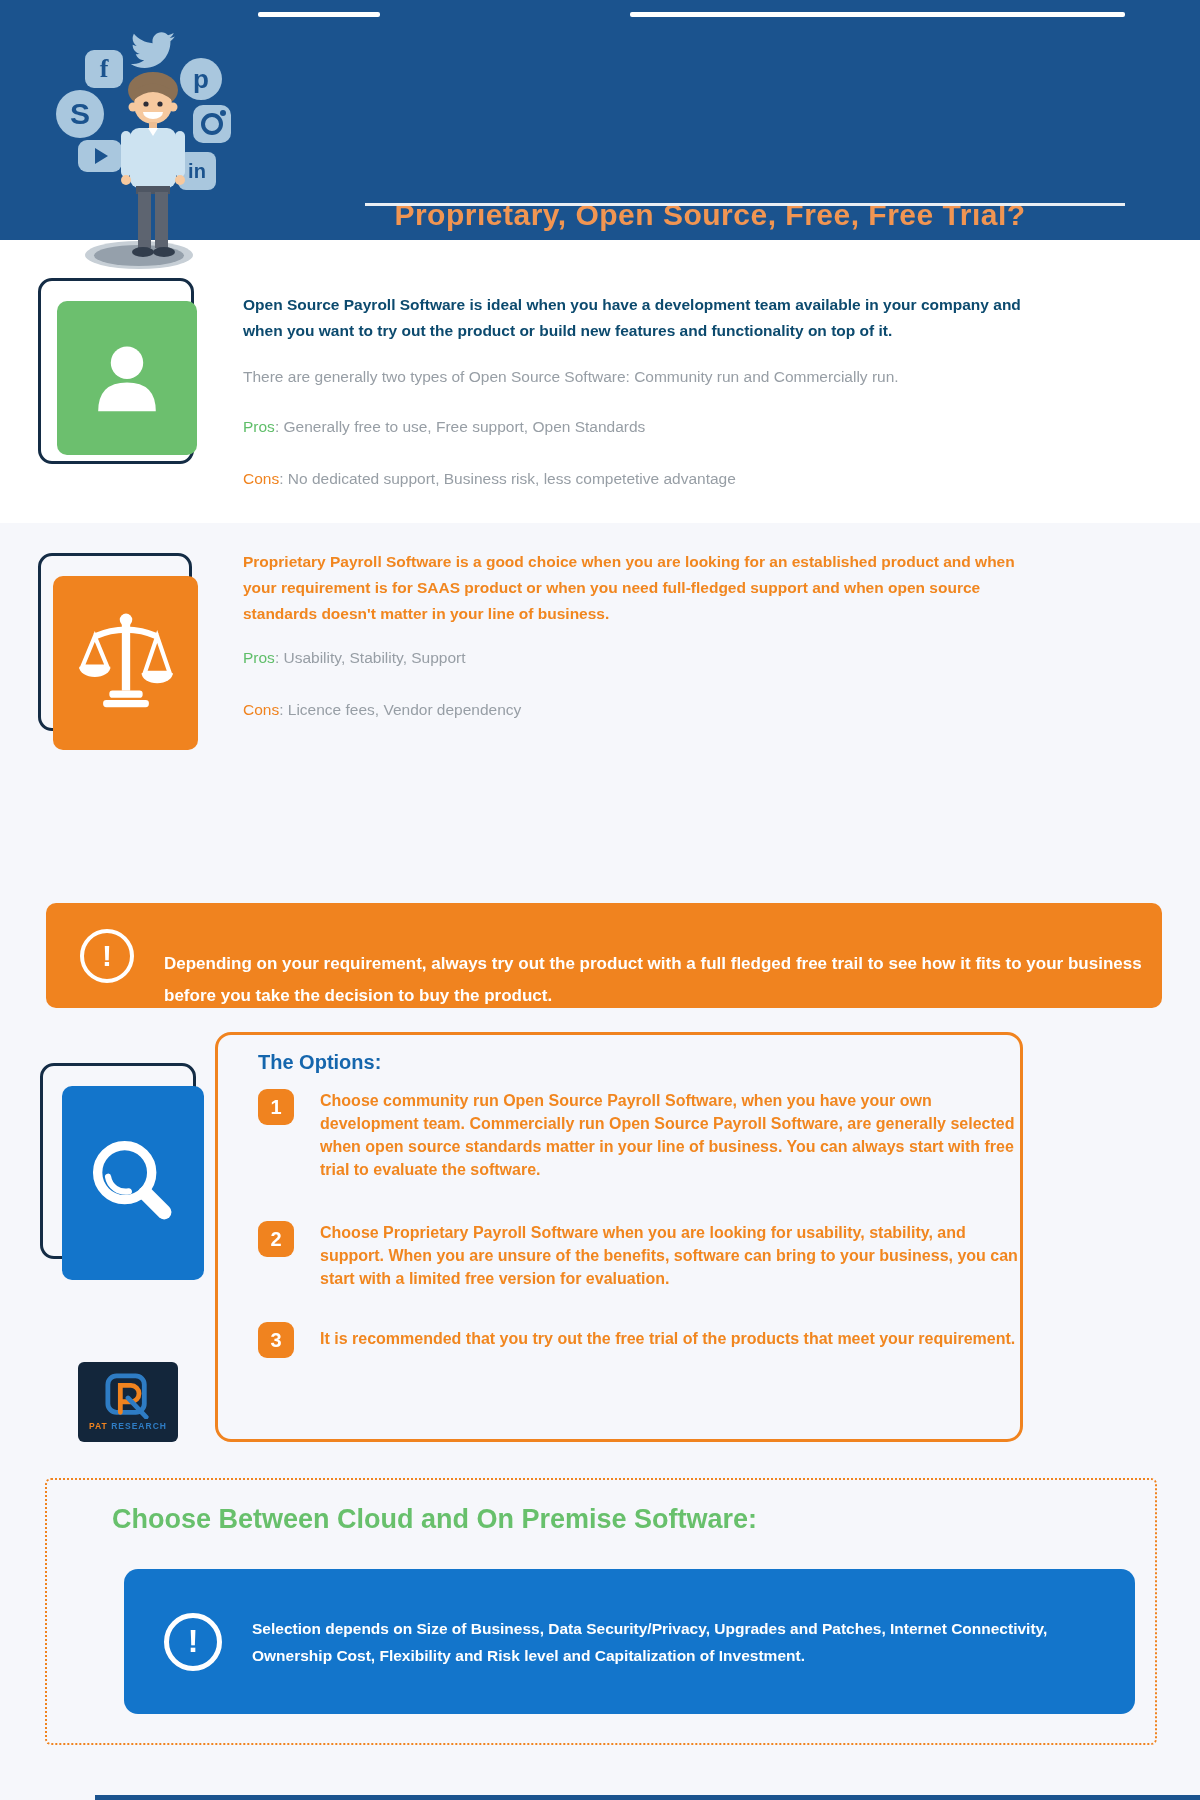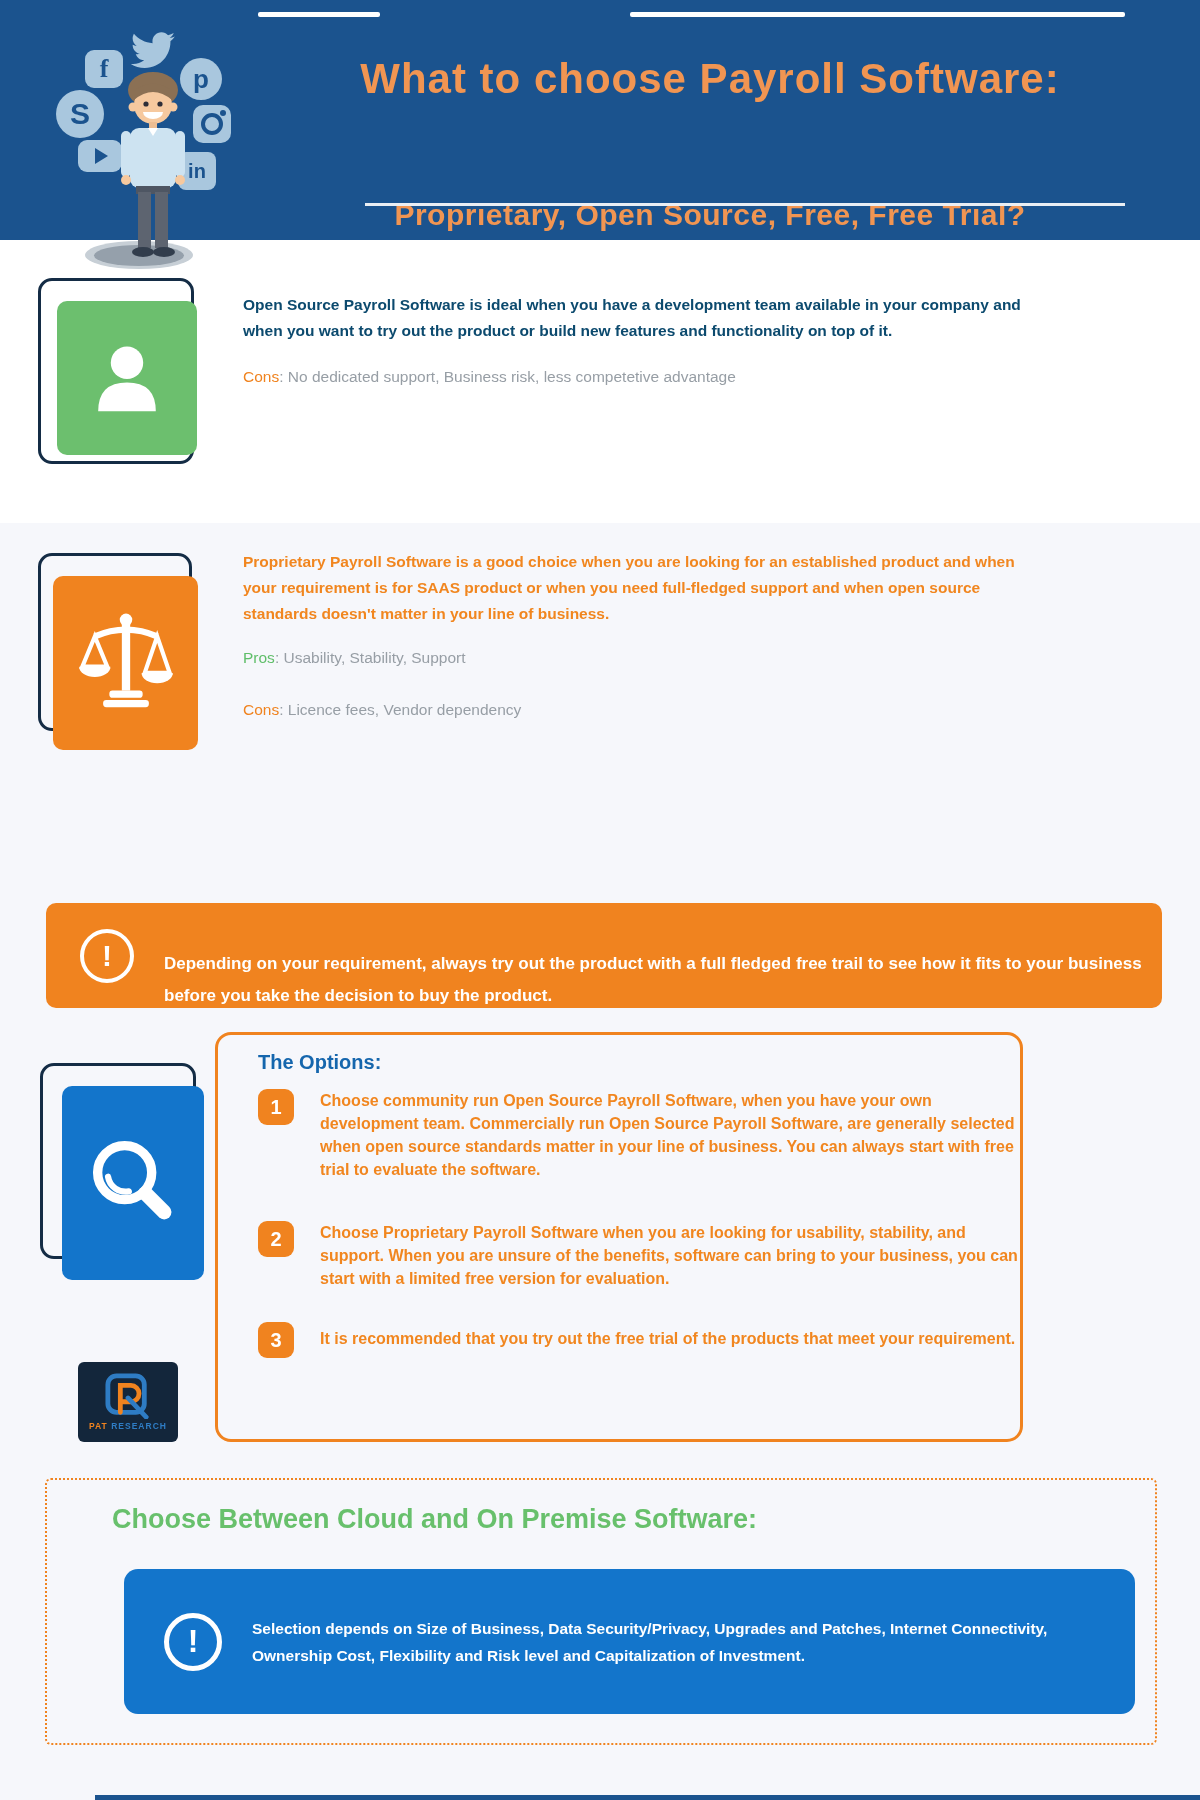--- a/index.html
+++ b/index.html
@@ -104,21 +104,20 @@
 </head>
 <body>
 
 <div id="page">
 
   <div class="abs lower-bg"></div>
 
   <div class="abs header">
     <div class="hline hline-left"></div>
     <div class="hline hline-right"></div>
-    <div class="page-title">What to choose Payroll Software:</div>
     <div class="page-subtitle">Proprietary, Open Source, Free, Free Trial?</div>
     <div class="title-underline"></div>
   </div>
 
   <div class="abs shadow-outer"></div>
   <div class="abs shadow-inner"></div>
 
   <div class="abs figure">
     <div class="soc soc-fb">f</div>
     <div class="soc soc-tw">
@@ -166,20 +165,22 @@
 
   <div class="abs card-outline s1-outline"></div>
   <div class="abs s1-card">
     <svg width="90" height="100" viewBox="0 0 100 110">
       <circle cx="50" cy="38" r="18" fill="#ffffff"></circle>
       <path d="M18 92 Q18 60 50 60 Q82 60 82 92 Z" fill="#ffffff"></path>
     </svg>
   </div>
   <div class="abs sect s1-text">
     <p class="p-intro-green">Open Source Payroll Software is ideal when you have a development team available in your company and when you want to try out the product or build new features and functionality on top of it.</p>
+    <p class="p-gray">There are generally two types of Open Source Software: Community run and Commercially run.</p>
+    <p class="p-procon"><span class="lbl-pros">Pros</span><span>: Generally free to use, Free support, Open Standards</span></p>
     <p class="p-procon"><span class="lbl-cons">Cons</span><span>: No dedicated support, Business risk, less competetive advantage</span></p>
   </div>
 
   <div class="abs card-outline s2-outline"></div>
   <div class="abs s2-card">
     <svg width="104" height="110" viewBox="0 0 100 105">
       <circle cx="50" cy="11" r="6" fill="#ffffff"></circle>
       <rect x="46" y="11" width="8" height="68" fill="#ffffff"></rect>
       <path d="M20 27 Q50 14 80 27" stroke="#ffffff" stroke-width="6" fill="none"></path>
       <path d="M20 27 L8 56 L32 56 Z" stroke="#ffffff" stroke-width="4" fill="none"></path>

